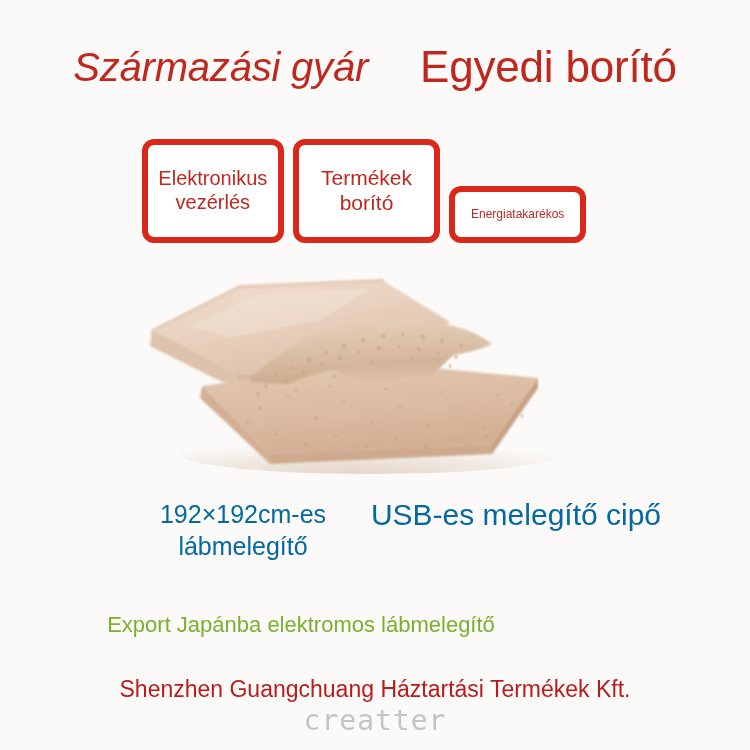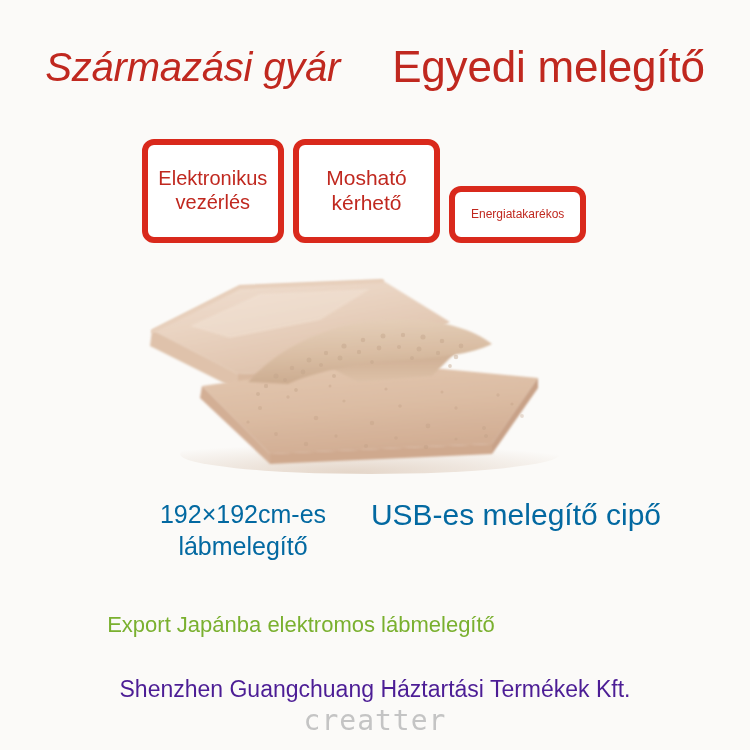--- a/index.html
+++ b/index.html
@@ -123,21 +123,21 @@
     color: #7ab02f;
     font-size: 22px;
     white-space: nowrap;
   }
   .footer-company {
     position: absolute;
     top: 676px;
     left: 0;
     width: 750px;
     text-align: center;
-    color: #4c1d95;
+    color: #b91c1c;
     font-size: 23px;
     white-space: nowrap;
   }
   .watermark {
     position: absolute;
     top: 704px;
     left: 0;
     width: 750px;
     text-align: center;
     color: #c4c4c4;
@@ -147,26 +147,26 @@
     white-space: nowrap;
   }
 </style>
 </head>
 <body>
 
 <div class="poster">
 
   <div class="headline-row">
     <div class="headline headline-left">Származási gyár</div>
-    <div class="headline headline-right">Egyedi melegítő</div>
+    <div class="headline headline-right">Egyedi borító</div>
   </div>
 
   <div class="badges">
     <div class="badge badge-1">Elektronikus vezérlés</div>
-    <div class="badge badge-2">Mosható kérhető</div>
+    <div class="badge badge-2">Termékek borító</div>
     <div class="badge badge-3">Energiatakarékos</div>
   </div>
 
   <div class="product-stage">
     <svg class="product-svg" viewBox="0 0 500 235" preserveAspectRatio="none">
       <defs>
         <linearGradient id="topFace" x1="0" y1="0" x2="0.6" y2="1">
           <stop offset="0%" stop-color="#f0e0d2"></stop>
           <stop offset="45%" stop-color="#e9d3c1"></stop>
           <stop offset="100%" stop-color="#ddc0a9"></stop>

